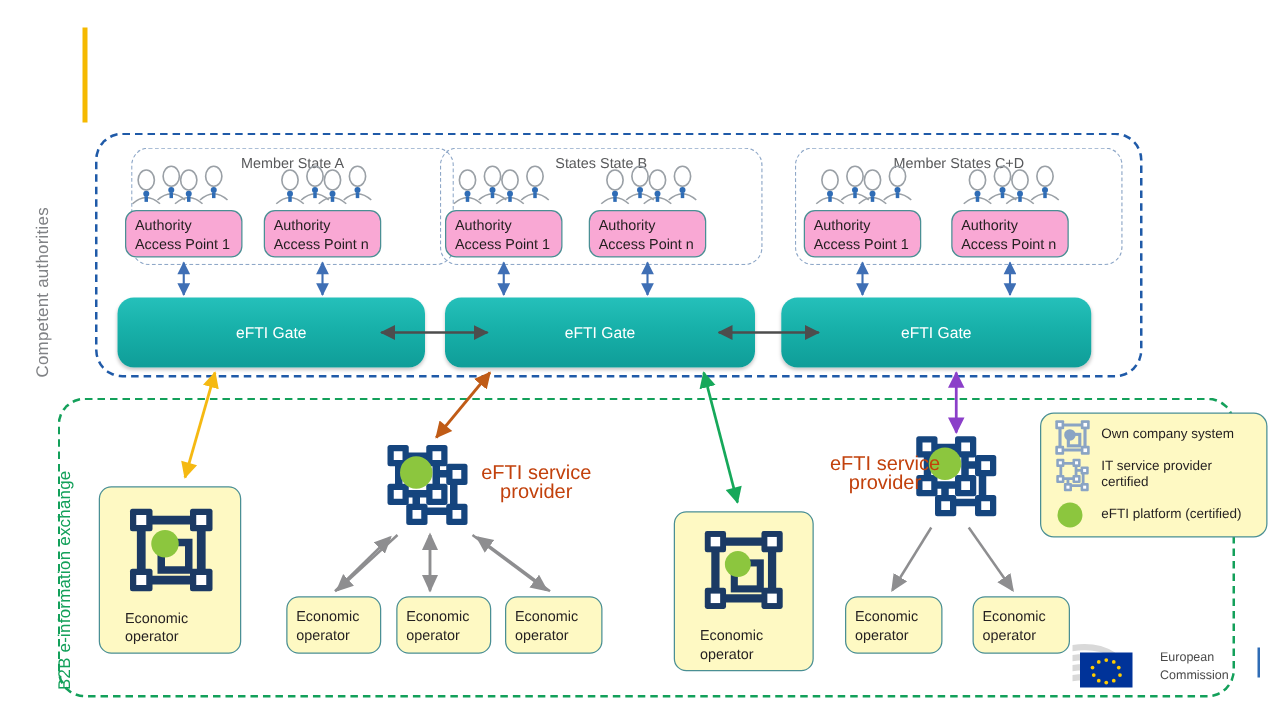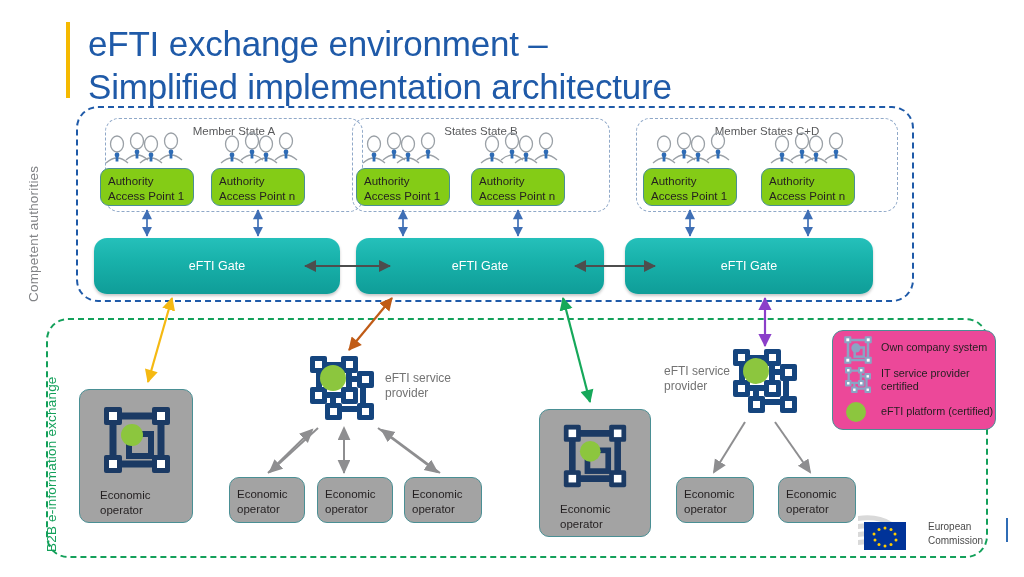--- a/index.html
+++ b/index.html
@@ -45,54 +45,54 @@
   .ms-box {
     position:absolute; border:1.6px dashed #8fa8c8; border-radius:14px;
     background:transparent;
   }
   .ms-title {
     position:absolute; left:0; right:0; top:6px; text-align:center;
     font-size:11.5px; color:#58595b;
   }
   .ap-box {
     position:absolute; border:1.4px solid #4a8f94; border-radius:9px;
-    background:#84cc16; font-size:11.5px; color:#231f20;
+    background:#f9a8d4; font-size:11.5px; color:#231f20;
     padding:5px 7px 0 7px; line-height:14.5px;
   }
   .ap-box span{ display:block; }
 
   .people { position:absolute; }
 
   
   .gate {
     position:absolute; border-radius:13px;
     background:linear-gradient(180deg,#25c0ba 0%,#18b1aa 42%,#0f9d98 100%);
     box-shadow:0 2px 3px rgba(0,0,0,0.22);
     color:#ffffff; font-size:12.5px;
     display:flex; align-items:center; justify-content:center;
   }
 
   
   .op-box {
     position:absolute; border:1.4px solid #4a8f94; border-radius:10px;
-    background:#a3a3a3;
+    background:#fef9c3;
   }
   .op-label {
     position:absolute; font-size:11.5px; color:#231f20; line-height:14.5px;
   }
   .op-label span{ display:block; }
   .sp-label {
-    position:absolute; font-size:12px; color:#737373; line-height:15px;
+    position:absolute; font-size:16px; color:#c2410c; line-height:15px;text-align:center;
   }
   .sp-label span{ display:block; }
 
   
   .legend {
-    position:absolute; left:832px; top:330px; width:164px; height:100px;
-    border:1.3px solid #4a8f94; border-radius:11px; background:#ec4899;
+    position:absolute; left:832px; top:330px; width:182px; height:100px;
+    border:1.3px solid #4a8f94; border-radius:11px; background:#fef9c3;
   }
   .legend-row { position:absolute; left:8px; }
   .legend-text {
     position:absolute; font-size:10.8px; color:#231f20; line-height:13px;
   }
   .legend-text span{ display:block; }
 
   
   .ec-logo { position:absolute; left:856px; top:508px; width:160px; height:54px; }
   .ec-text {
@@ -103,24 +103,20 @@
 
   svg { display:block; overflow:visible; }
   .arrows { position:absolute; left:0; top:0; width:1024px; height:577px; pointer-events:none; }
 </style>
 </head>
 <body>
 
 <div id="stage">
 
   <div class="title-bar"></div>
-  <div class="title">
-    <span>eFTI exchange environment –</span>
-    <span>Simplified implementation architecture</span>
-  </div>
 
   <div class="region-top"></div>
   <div class="region-bottom"></div>
 
   <div class="side-label" id="lbl-competent">Competent authorities</div>
   <div class="side-label" id="lbl-b2b">B2B e-information exchange</div>
 
   <div class="ms-box" style="left:105px;top:118px;width:258px;height:94px;">
     <div class="ms-title">Member State A</div>
   </div>

